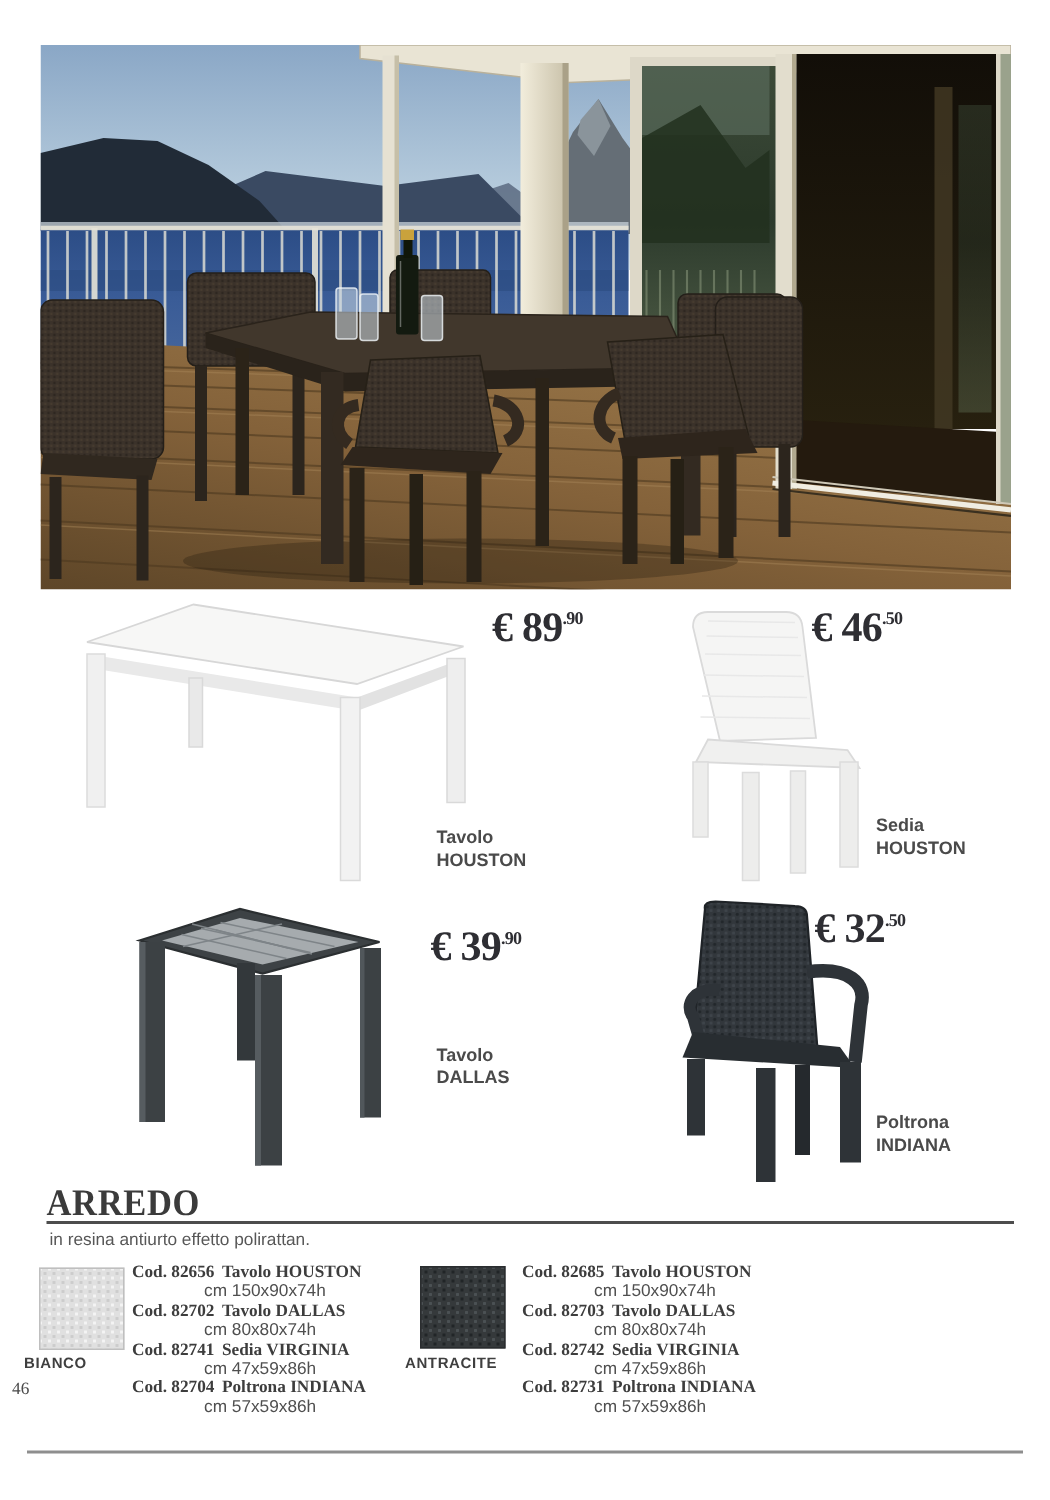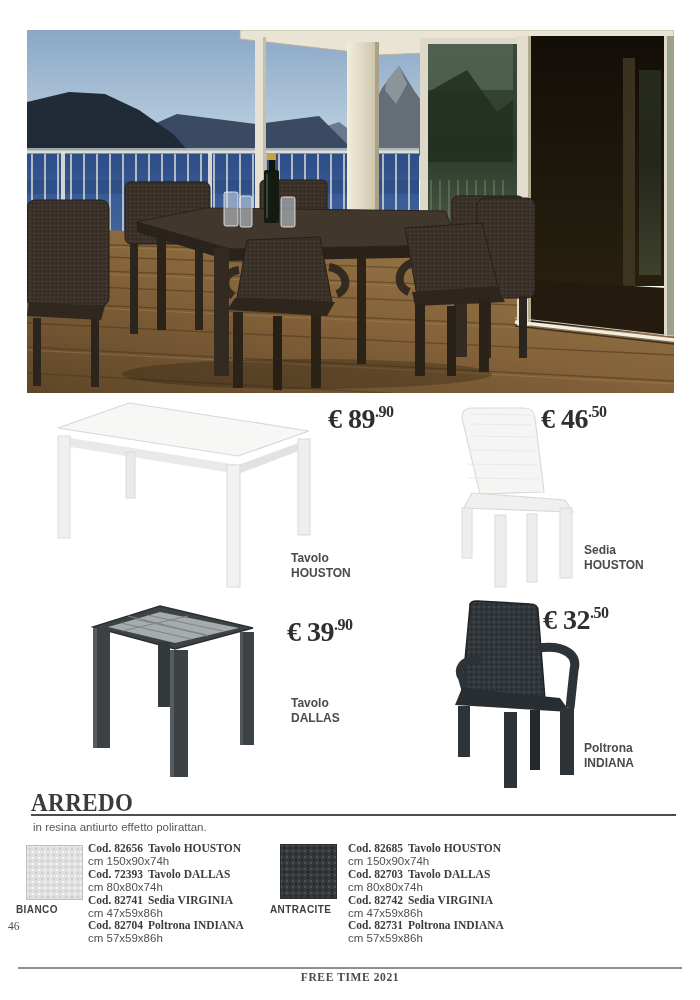--- a/index.html
+++ b/index.html
@@ -2,21 +2,21 @@
 <html><head>
 <meta charset="utf-8">
 <style>
   html,body{margin:0;padding:0;background:#ffffff;}
   .page{position:relative;width:700px;height:1000px;background:#fff;overflow:hidden;
         font-family:"Liberation Sans",sans-serif;}
   .abs{position:absolute;}
   
   .price{position:absolute;font-family:"Liberation Serif",serif;font-weight:bold;
          color:#2e2e33;font-size:28px;letter-spacing:-0.5px;white-space:nowrap;}
-  .price sup{font-size:16px;position:relative;top:-1px;vertical-align:super;letter-spacing:-0.5px;}
+  .price sup{font-size:12px;position:relative;top:-1px;vertical-align:super;letter-spacing:-0.5px;}
   
   .plabel{position:absolute;font-size:12px;font-weight:bold;color:#4a4a4a;line-height:1.22;white-space:nowrap;}
   
   .sec-title{position:absolute;left:31px;top:789px;font-family:"Liberation Serif",serif;
              font-weight:bold;font-size:25px;color:#3b3b3b;letter-spacing:0.5px;
              transform:scaleX(0.92);transform-origin:left;}
   .sec-rule{position:absolute;left:31px;top:814px;width:645px;height:2px;background:#4d4d4d;}
   .sec-sub{position:absolute;left:33px;top:821px;font-size:11.5px;color:#575757;}
   
   .swatch{position:absolute;width:57px;height:55px;border:1px solid #bfbfbf;box-sizing:border-box;}
@@ -24,21 +24,21 @@
      background-image:radial-gradient(#cccccc 22%,transparent 24%),radial-gradient(#f4f4f4 22%,transparent 24%);
      background-size:6px 6px;background-position:0 0,3px 3px;}
   .swatch.antracite{background-color:#35393b;border-color:#2a2d2f;
      background-image:radial-gradient(#212527 24%,transparent 26%),radial-gradient(#4b5154 22%,transparent 24%);
      background-size:6px 6px;background-position:0 0,3px 3px;}
   .swatch-label{position:absolute;font-size:10px;font-weight:bold;color:#3f3f3f;
                 text-align:left;letter-spacing:0.4px;}
   .codes{position:absolute;font-size:11.5px;color:#3d3d3d;line-height:12.9px;white-space:nowrap;}
   .code-line1{font-weight:bold;font-family:Liberation Serif, serif;}
   .code-line1 .code{margin-right:5px;}
-  .code-line2{font-weight:normal;color:#4f4f4f;}
+  .code-line2{font-weight:normal;color:#4f4f4f;margin-left:48px;}
   
   .foot-rule{position:absolute;left:18px;top:967px;width:664px;height:2px;background:#8e8e8e;}
   .foot-num{position:absolute;left:8px;top:920px;font-family:"Liberation Serif",serif;
             font-weight:normal;font-size:11.5px;color:#4a4a4a;}
   .foot-title{position:absolute;left:0;top:971px;width:700px;text-align:center;
               font-family:"Liberation Serif",serif;font-weight:bold;font-size:11.5px;
               color:#4a4a4a;letter-spacing:0.6px;}
   svg{display:block;}
 </style>
 </head>
@@ -357,21 +357,21 @@
   <div class="sec-sub">in resina antiurto effetto polirattan.</div>
 
   <div class="swatch bianco" style="left:26px;top:845px"></div>
   <div class="swatch-label" style="left:16px;top:904px;width:77px">BIANCO</div>
   <div class="codes" style="left:88px;top:842px">
     <div class="code-row">
       <div class="code-line1"><span class="code">Cod. 82656</span><span>Tavolo HOUSTON</span></div>
       <div class="code-line2">cm 150x90x74h</div>
     </div>
     <div class="code-row">
-      <div class="code-line1"><span class="code">Cod. 72393</span><span>Tavolo DALLAS</span></div>
+      <div class="code-line1"><span class="code">Cod. 82702</span><span>Tavolo DALLAS</span></div>
       <div class="code-line2">cm 80x80x74h</div>
     </div>
     <div class="code-row">
       <div class="code-line1"><span class="code">Cod. 82741</span><span>Sedia VIRGINIA</span></div>
       <div class="code-line2">cm 47x59x86h</div>
     </div>
     <div class="code-row">
       <div class="code-line1"><span class="code">Cod. 82704</span><span>Poltrona INDIANA</span></div>
       <div class="code-line2">cm 57x59x86h</div>
     </div>
@@ -393,15 +393,14 @@
       <div class="code-line2">cm 47x59x86h</div>
     </div>
     <div class="code-row">
       <div class="code-line1"><span class="code">Cod. 82731</span><span>Poltrona INDIANA</span></div>
       <div class="code-line2">cm 57x59x86h</div>
     </div>
   </div>
 
   <div class="foot-rule"></div>
   <div class="foot-num">46</div>
-  <div class="foot-title">FREE TIME 2021</div>
 
 </div>
 
 </body></html>

